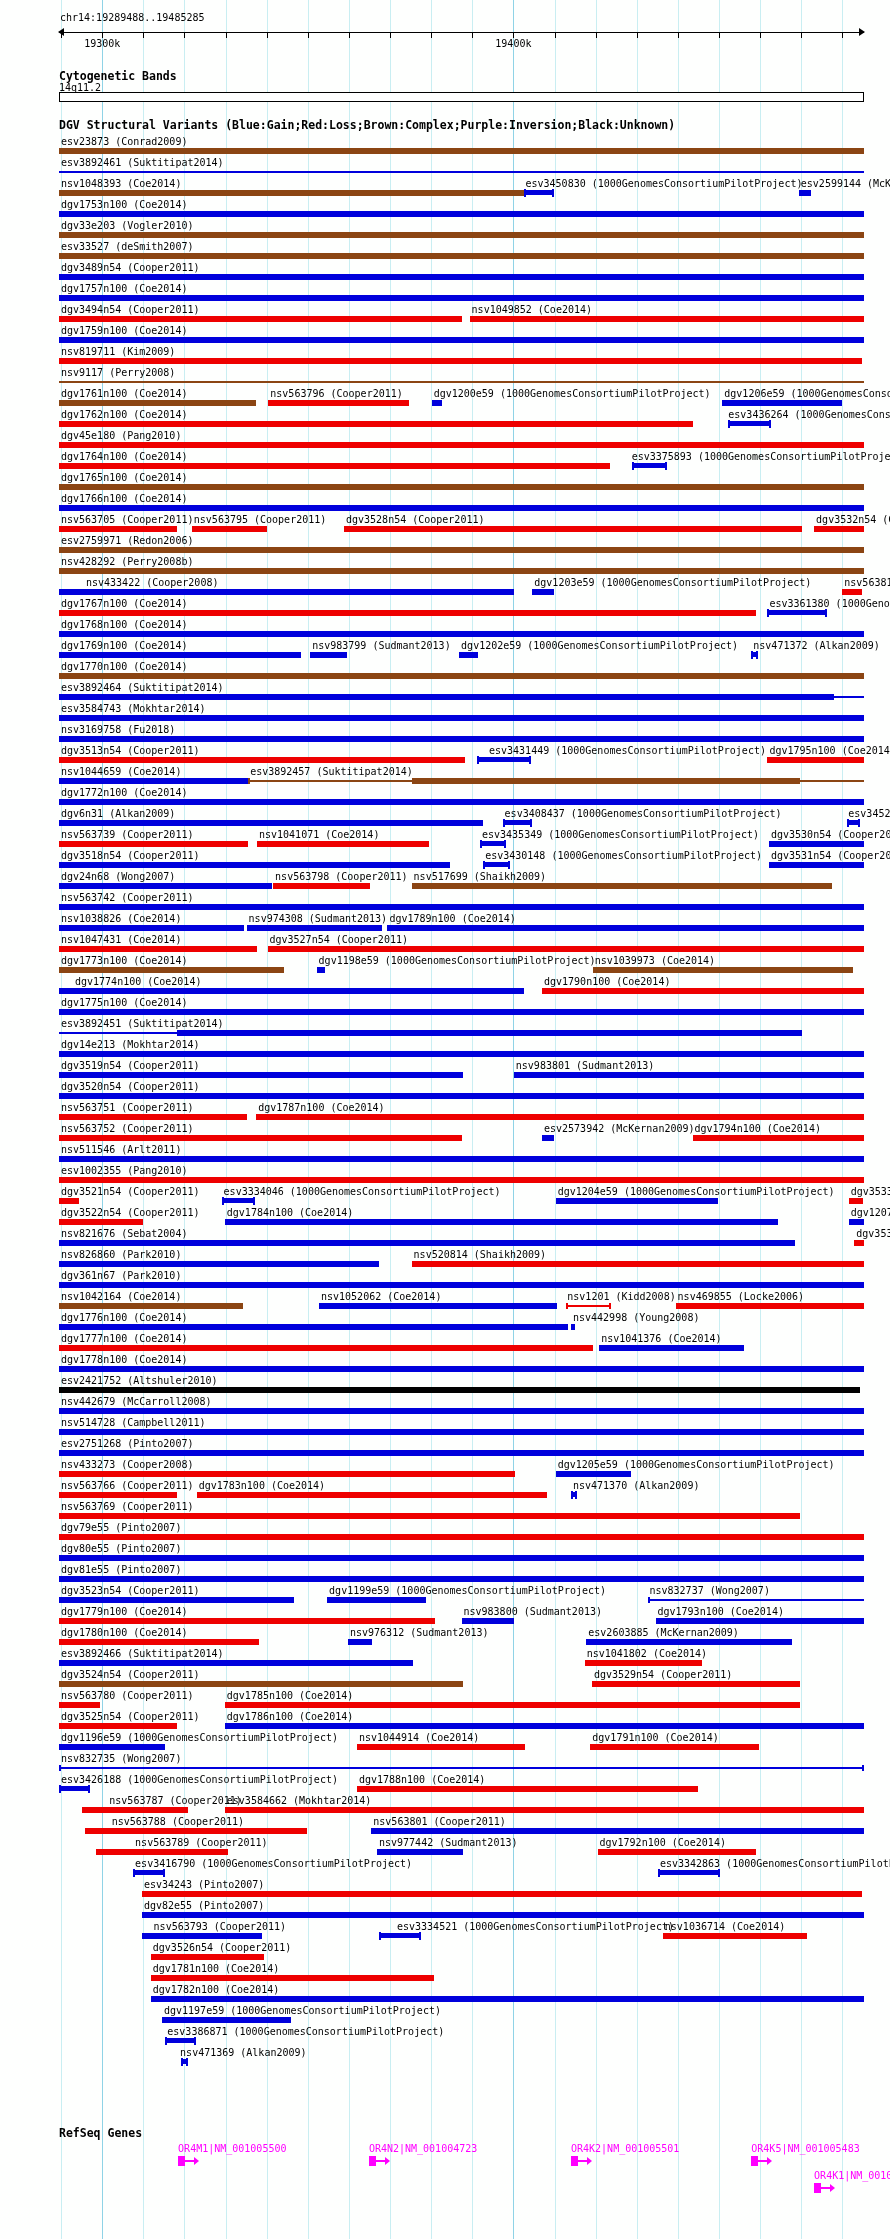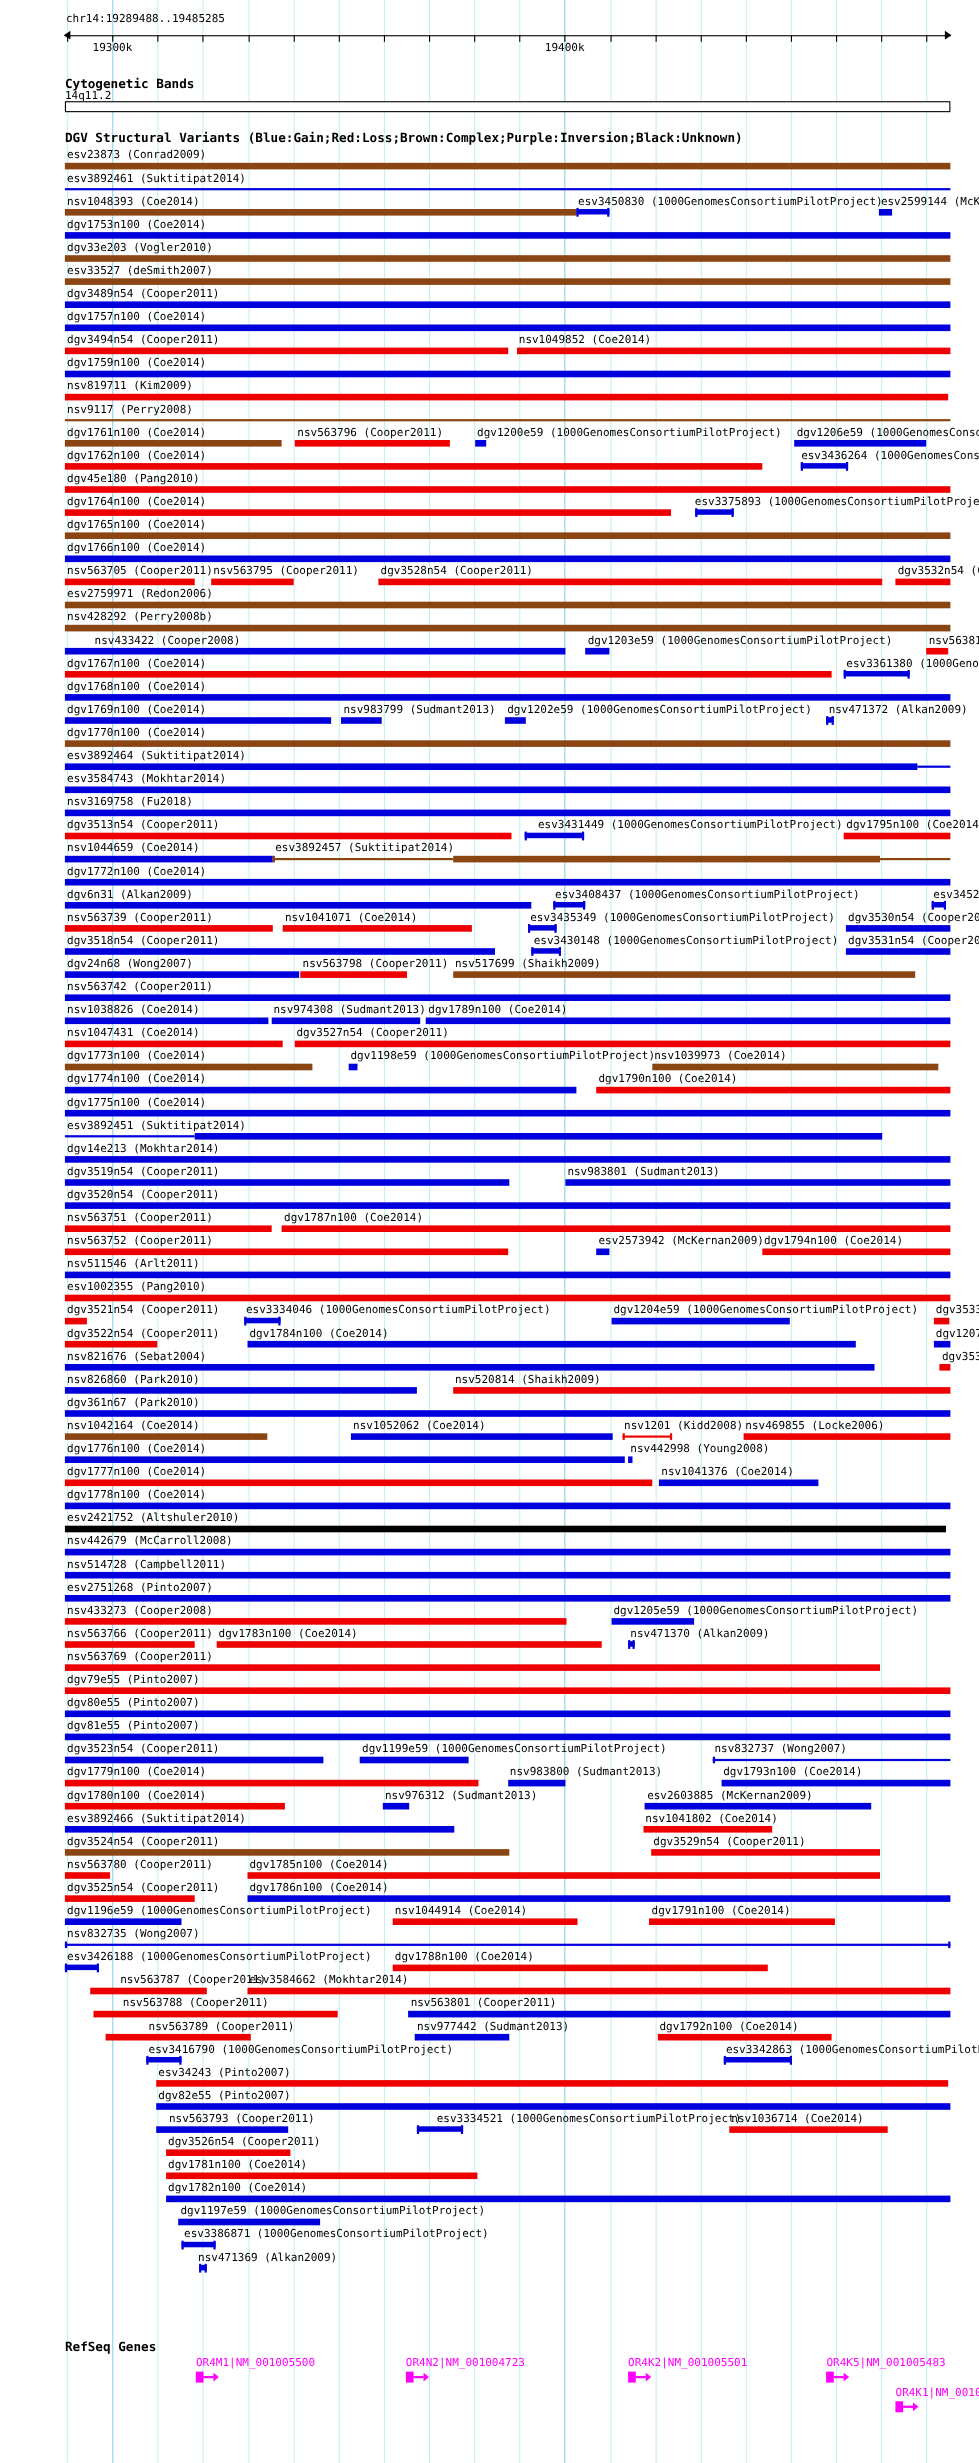--- a/index.html
+++ b/index.html
@@ -380,21 +380,21 @@
     </div>
     <div class="vrow">
       <div class="vlabel" style="left: 2px;">dgv1773n100 (Coe2014)</div>
       <div class="seg b" style="left: 0px; width: 225.4px; background: rgb(139, 69, 19);"></div>
       <div class="vlabel" style="left: 259.6px;">dgv1198e59 (1000GenomesConsortiumPilotProject)</div>
       <div class="seg b" style="left: 257.6px; width: 8.1px; background: rgb(0, 0, 220);"></div>
       <div class="vlabel" style="left: 535.7px;">nsv1039973 (Coe2014)</div>
       <div class="seg b" style="left: 533.7px; width: 260.8px; background: rgb(139, 69, 19);"></div>
     </div>
     <div class="vrow">
-      <div class="vlabel" style="left: 2px;">dgv1774n100 (Coe2014)</div>
+      <div class="vlabel" style="left: 16px;">dgv1774n100 (Coe2014)</div>
       <div class="seg b" style="left: 0px; width: 464.5px; background: rgb(0, 0, 220);"></div>
       <div class="vlabel" style="left: 485px;">dgv1790n100 (Coe2014)</div>
       <div class="seg b" style="left: 483px; width: 322px; background: rgb(238, 0, 0);"></div>
     </div>
     <div class="vrow">
       <div class="vlabel" style="left: 2px;">dgv1775n100 (Coe2014)</div>
       <div class="seg b" style="left: 0px; width: 805px; background: rgb(0, 0, 220);"></div>
     </div>
     <div class="vrow">
       <div class="vlabel" style="left: 2px;">esv3892451 (Suktitipat2014)</div>

